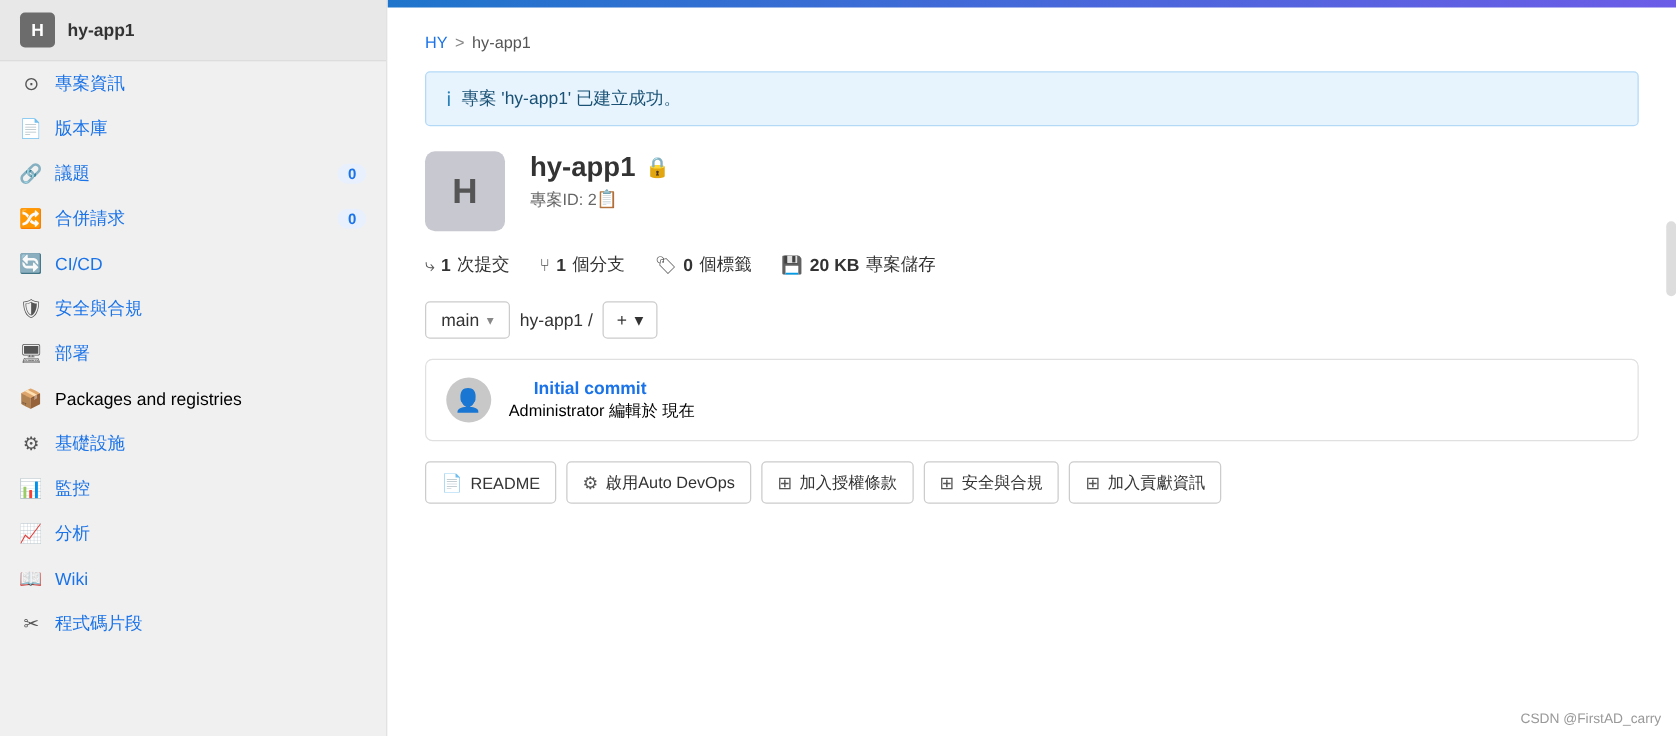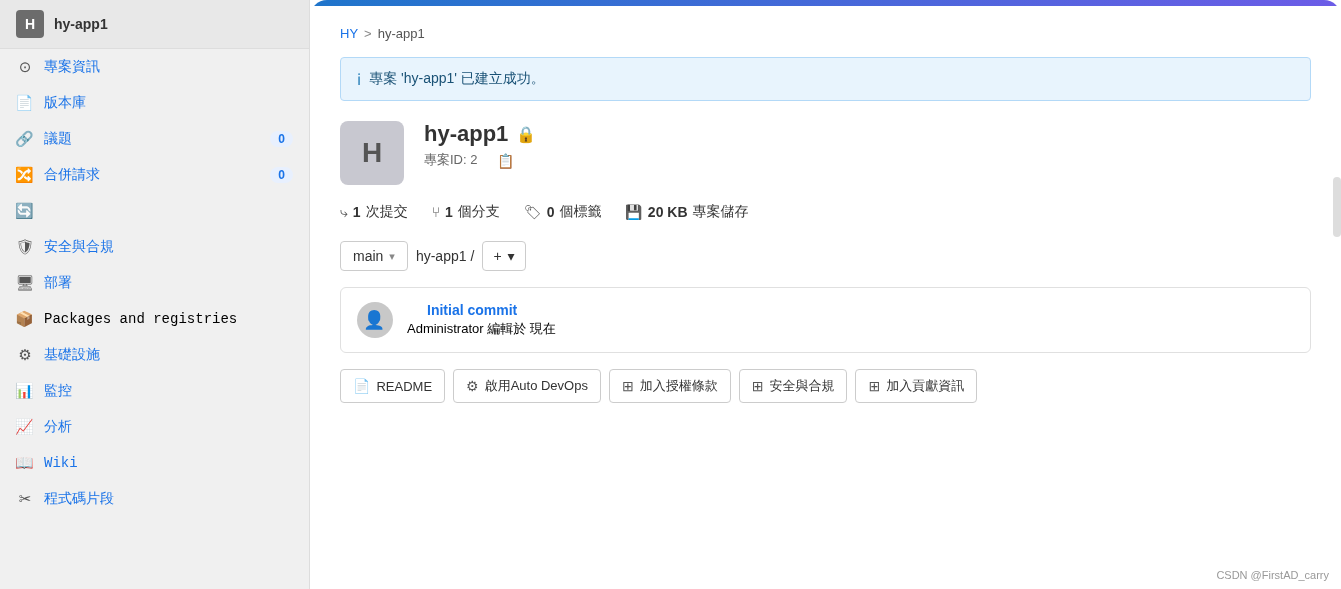--- a/index.html
+++ b/index.html
@@ -52,38 +52,37 @@
     .sidebar-item .icon {
       width: 18px;
       height: 18px;
       display: flex;
       align-items: center;
       justify-content: center;
       color: #555;
       font-size: 15px;
       flex-shrink: 0;
     }
-    .sidebar-item .label { flex: 1; color: #1a73e8; font-family: Liberation Mono, monospace; }
+    .sidebar-item .label { flex: 1; color: #1a73e8; }
     .sidebar-item .badge {
       background: #e8f0fe;
       color: #1a73e8;
       border-radius: 10px;
       padding: 1px 8px;
       font-size: 12px;
       font-weight: 600;
     }
 
     
     .main {
       flex: 1;
       background: #fff;
       overflow-y: auto;
       padding: 0;
       position: relative;
-      border-radius: 17px;
     }
     .top-bar {
       height: 6px;
       background: linear-gradient(to right, #1f75cb, #6c5ce7);
       width: 100%;
     }
     .content-area {
       padding: 20px 30px;
     }
     .breadcrumb {
@@ -140,22 +139,22 @@
     .project-name {
       font-size: 22px;
       font-weight: 600;
       color: #333;
     }
     .lock-icon { color: #888; font-size: 16px; }
     .project-id-row {
       font-size: 13px;
       color: #666;
       display: flex;
-      align-items: flex-end;
-      gap: 20px;
+      align-items: flex-start;
+      gap: 0;
     }
     .copy-icon { color: #888; cursor: pointer; font-size: 14px; }
 
     .project-stats {
       display: flex;
       gap: 24px;
       margin-bottom: 20px;
       font-size: 14px;
       color: #333;
     }
@@ -300,20 +299,21 @@
         <span class="label">議題</span>
         <span class="badge">0</span>
       </div>
       <div class="sidebar-item">
         <span class="icon">🔀</span>
         <span class="label">合併請求</span>
         <span class="badge">0</span>
       </div>
       <div class="sidebar-item">
         <span class="icon">🔄</span>
+        <span class="label">CI/CD</span>
       </div>
       <div class="sidebar-item">
         <span class="icon">🛡</span>
         <span class="label">安全與合規</span>
       </div>
       <div class="sidebar-item">
         <span class="icon">🖥</span>
         <span class="label">部署</span>
       </div>
       <div class="sidebar-item">

